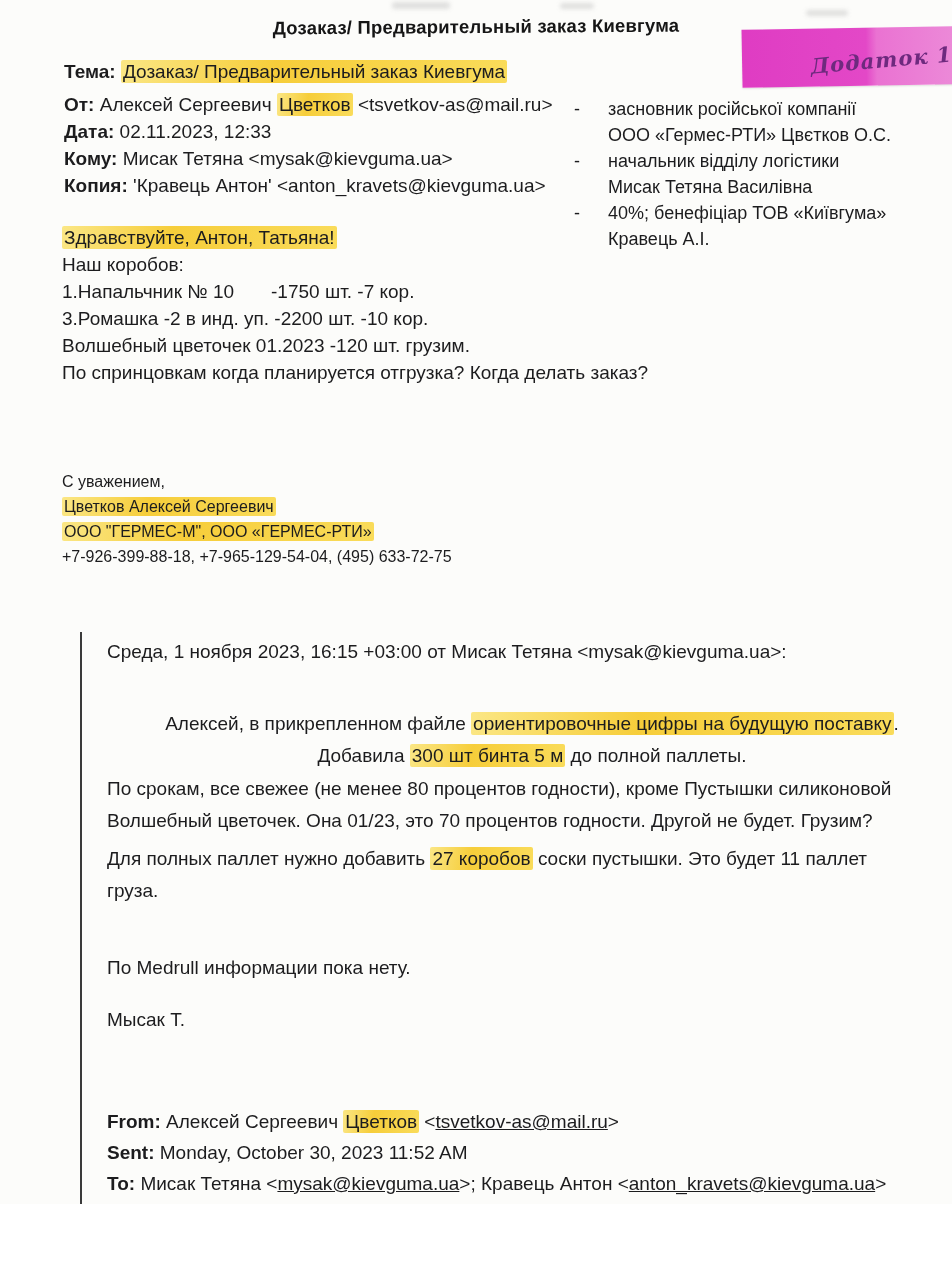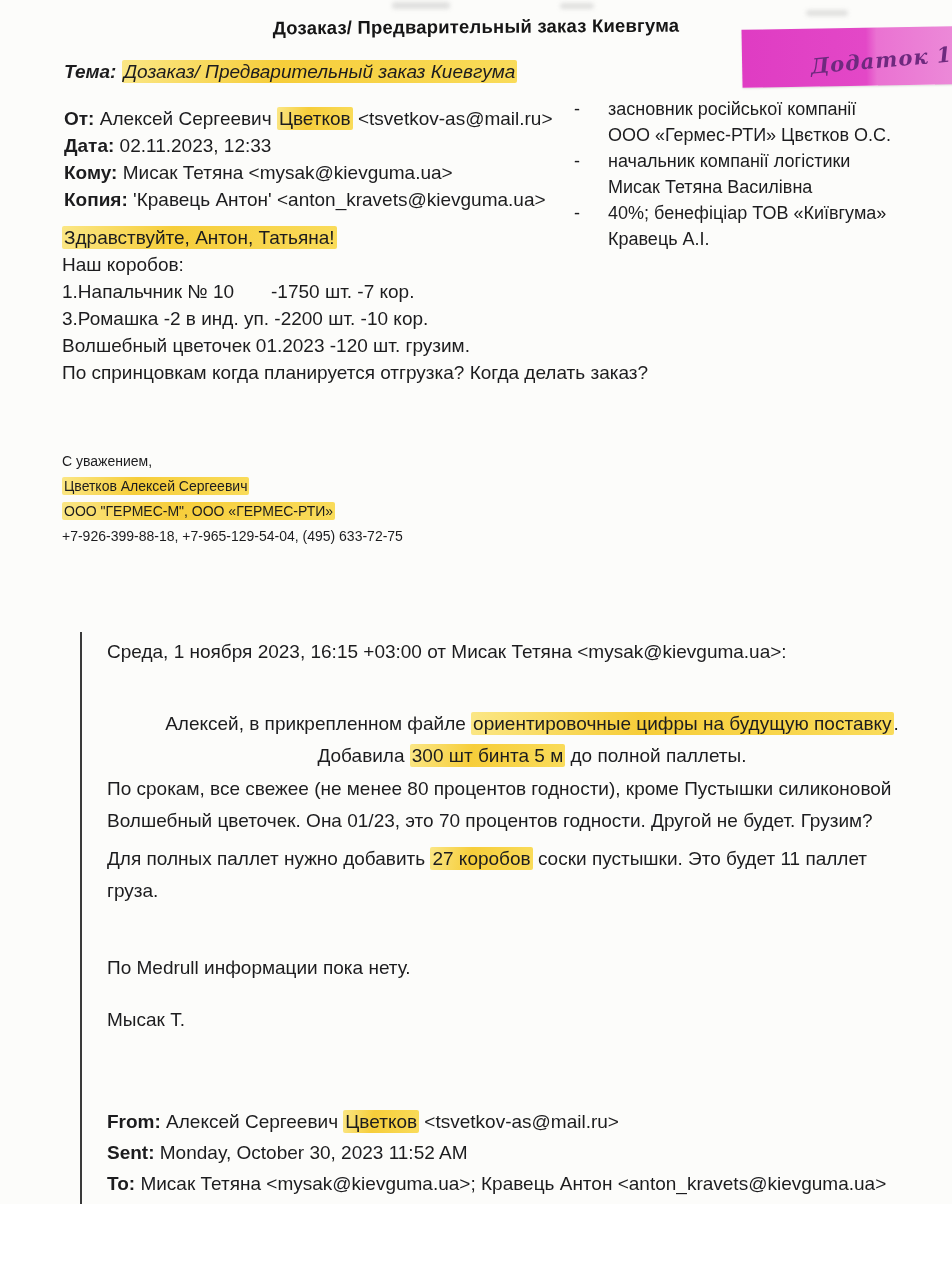--- a/index.html
+++ b/index.html
@@ -7,21 +7,21 @@
     position:relative;
     width:952px;height:1204px;
     background:#fcfcfa;
     overflow:hidden;
     font-family:"Liberation Sans", sans-serif;
     color:#1c1c1e;
   }
   .line{white-space:pre-wrap;}
   .run{}
   .b{font-weight:700;}
-  .u{}
+  .u{text-decoration:underline;}
   .hl{
     background:linear-gradient(100deg, rgba(250,219,70,.65), rgba(246,203,48,.95) 40%, rgba(249,214,62,.85));
     border-radius:2px;
     padding:1px 2px;
     box-decoration-break:clone;
     -webkit-box-decoration-break:clone;
   }
   
   .smudge{position:absolute;background:#bdbdbd;opacity:.45;filter:blur(2px);border-radius:3px;}
   .smudge.s1{left:392px;top:2px;width:58px;height:7px;}
@@ -45,35 +45,35 @@
     font-family:"DejaVu Serif", serif;
     font-style:italic;font-size:21px;font-weight:600;
     color:#6e2a7e;letter-spacing:1px;
     transform:rotate(-4deg);
     padding:6px 4px 0 0;
   }
   .header-block{
     position:absolute;left:64px;top:58px;width:520px;
     font-size:19px;line-height:27px;
   }
-  .header-block .line:first-child{margin-bottom:20px;font-style:italic;}
+  .header-block .line:first-child{margin-bottom:6px;}
   .annotations{
     position:absolute;left:574px;top:96px;width:360px;
     font-size:18px;line-height:26px;
   }
   .ann-item{display:flex;}
   .ann-dash{width:34px;flex:0 0 34px;}
   .ann-text{flex:1;}
   .body-block{
     position:absolute;left:62px;top:224px;width:640px;
     font-size:19px;line-height:27px;
   }
   .signature-block{
-    position:absolute;left:62px;top:449px;width:640px;
-    font-size:14px;line-height:25px;
+    position:absolute;left:62px;top:469px;width:640px;
+    font-size:16px;line-height:25px;
   }
   .quoted-block{
     position:absolute;left:80px;top:632px;width:850px;
     border-left:2px solid #3a3a3a;
     padding-left:25px;padding-bottom:12px;
     font-size:19px;line-height:32px;
     min-height:632px;
   }
   .qblock{}
   .qb-attribution{margin-top:4px;}
@@ -111,21 +111,21 @@
       <div class="ann-item">
         <span class="ann-dash">-</span>
         <div class="ann-text">
           <div class="ann-line">засновник російської компанії</div>
           <div class="ann-line">ООО «Гермес-РТИ» Цвєтков О.С.</div>
         </div>
       </div>
       <div class="ann-item">
         <span class="ann-dash">-</span>
         <div class="ann-text">
-          <div class="ann-line">начальник компанії логістики</div>
+          <div class="ann-line">начальник відділу логістики</div>
           <div class="ann-line">Мисак Тетяна Василівна</div>
         </div>
       </div>
       <div class="ann-item">
         <span class="ann-dash">-</span>
         <div class="ann-text">
           <div class="ann-line">40%; бенефіціар ТОВ «Київгума»</div>
           <div class="ann-line">Кравець А.І.</div>
         </div>
       </div>

